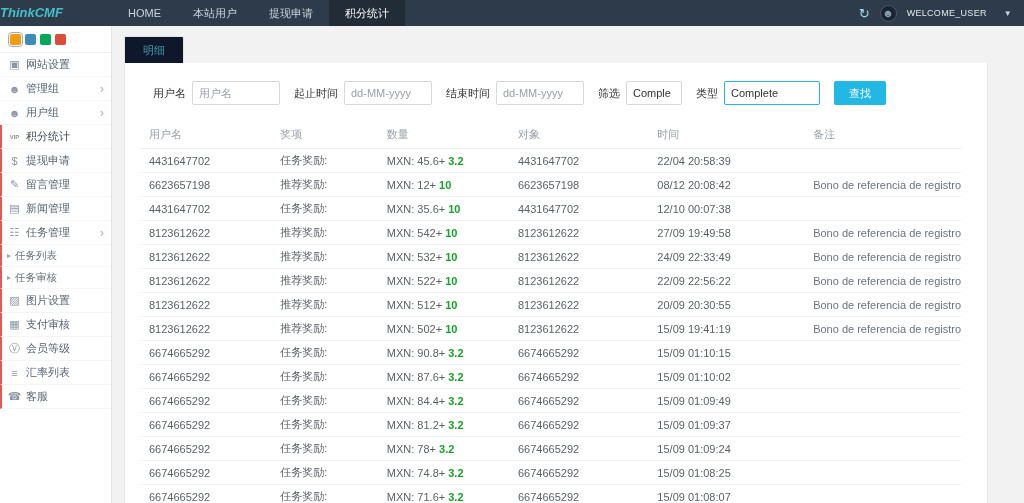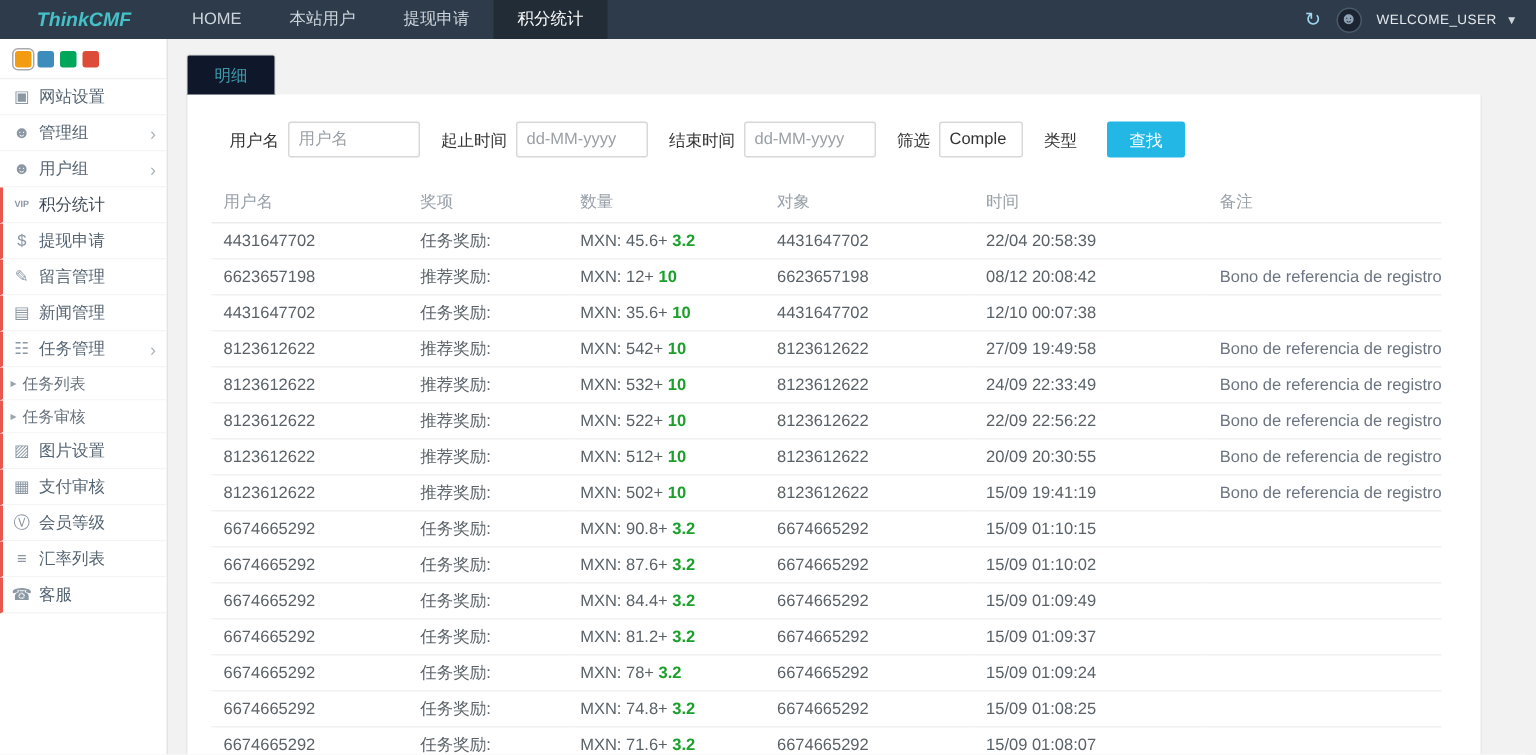--- a/index.html
+++ b/index.html
@@ -1,28 +1,28 @@
 <!DOCTYPE html>
 <html><head>
 <meta charset="utf-8">
 <style>
   *{box-sizing:border-box;margin:0;padding:0}
   html,body{width:1024px;height:503px;overflow:hidden}
   body{font-family:"Liberation Sans","DejaVu Sans",sans-serif;background:#f2f2f3;font-size:11px}
 
   
   .topbar{height:26px;background:#2e3b4a;display:flex;align-items:stretch}
-  .logo{width:112px;line-height:26px;text-align:center;color:#45c0c7;font-weight:bold;font-size:13px;font-style:italic;cursor:pointer}
+  .logo{width:112px;line-height:26px;color:#45c0c7;font-weight:bold;font-size:13px;font-style:italic;cursor:pointer}
   .topnav{display:flex}
   .topnav-item{line-height:26px;padding:0 16px;font-size:11px;color:#cdd5dc;cursor:pointer}
   .topnav-item.active{background:#222c37;color:#fff}
   .topbar-right{margin-left:auto;display:flex;align-items:center;gap:10px;padding-right:12px}
   .tb-refresh{color:#9fd8ef;font-size:13px;cursor:pointer}
   .avatar{width:17px;height:17px;border-radius:50%;background:#1b2430;color:#8ea2b5;font-size:11px;display:flex;align-items:center;justify-content:center;border:1px solid #4a5a6a;cursor:pointer}
-  .welcome{font-size:9px;color:#e3e9ee;letter-spacing:.3px;cursor:pointer;display:flex;align-items:center;gap:6px}
+  .welcome{font-size:9px;color:#e3e9ee;letter-spacing:.3px;cursor:pointer;display:flex;align-items:center;gap:17px}
   .caret{font-size:8px;color:#cdd5dc}
 
   
   .layout{display:flex;height:477px}
 
   
   .sidebar{width:112px;background:#fff;border-right:1px solid #e3e3e3;overflow:hidden;flex:none}
   .theme-colors{display:flex;gap:4px;padding:8px 10px 7px;border-bottom:1px solid #f0f0f0}
   .swatch{width:11px;height:11px;border-radius:2px;display:inline-block;cursor:pointer}
   .swatch.first{outline:1px solid #aaa;outline-offset:1px}
@@ -158,20 +158,21 @@
       <div class="filters">
         <label>用户名</label>
         <input type="text" placeholder="用户名" style="">
         <label>起止时间</label>
         <input type="text" placeholder="dd-MM-yyyy" style="">
         <label>结束时间</label>
         <input type="text" placeholder="dd-MM-yyyy" style="">
         <label>筛选</label>
         <input type="text" class="input-filter" value="Comple" style="">
         <label>类型</label>
+        <input type="text" class="input-type" value="Complete" style="">
         <button class="btn-search">查找</button>
       </div>
 
       <table>
         <colgroup>
           <col style="width:16%">
             <col style="width:13%">
             <col style="width:16%">
           <col style="width:17%">
             <col style="width:19%">

